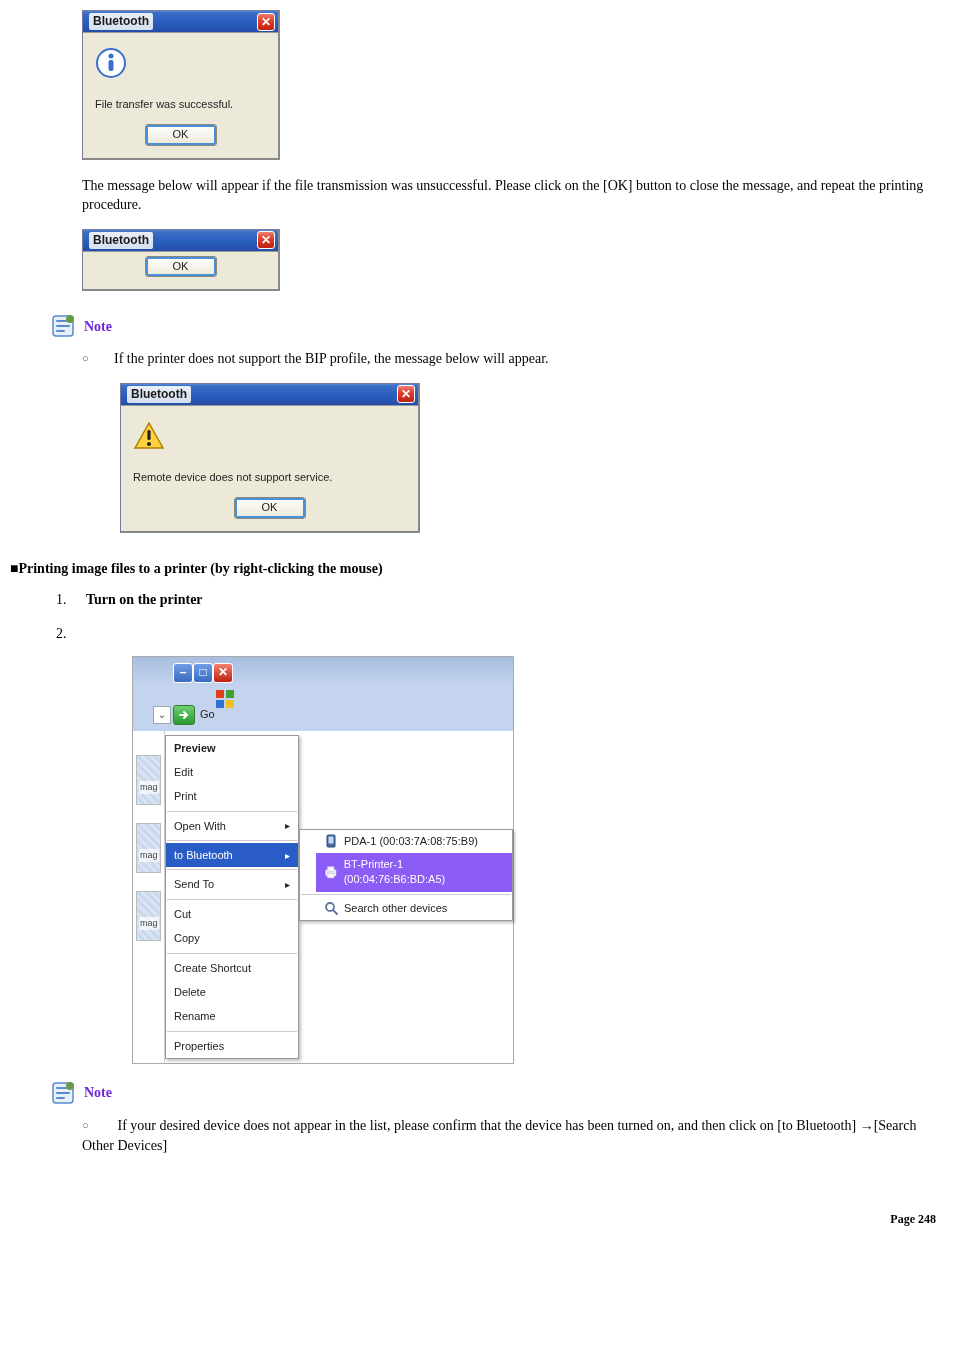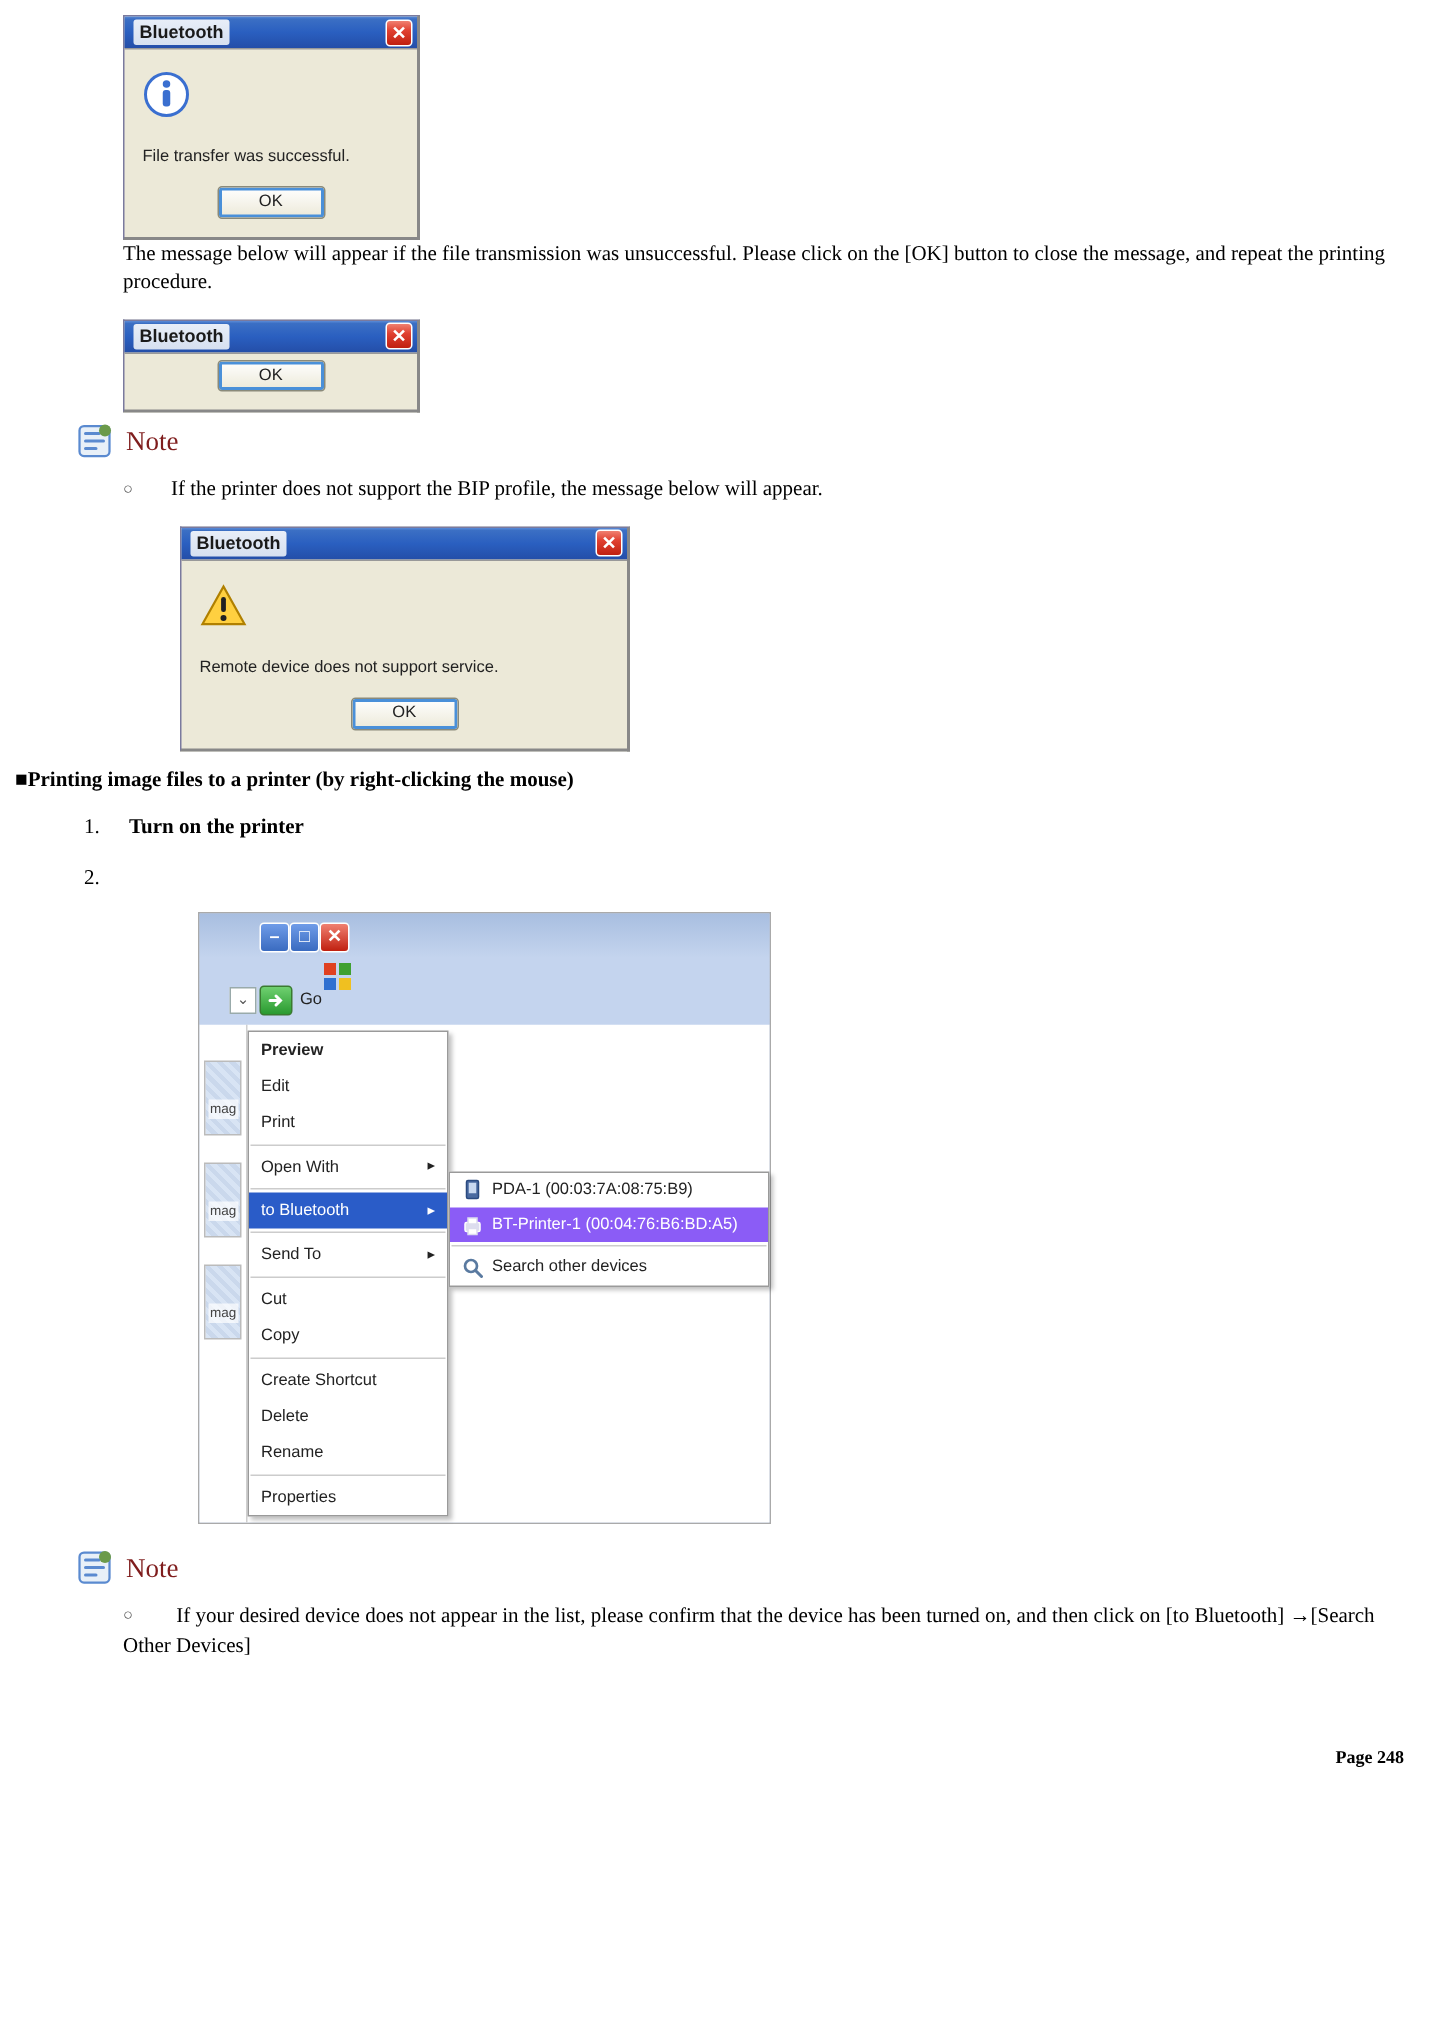--- a/index.html
+++ b/index.html
@@ -15,20 +15,21 @@
 
   
   .dialog {
     border: 1px solid #7a7a9e;
     border-bottom: 2px solid #888;
     border-right: 2px solid #888;
     background: #ece9d8;
     font-family: Tahoma, Arial, sans-serif;
     font-size: 11px;
     margin-left: 72px;
+    margin-bottom: 16px;
     display: inline-block;
   }
   .dialog.sz1 { width: 198px; }
   .dialog.sz2 { width: 300px; }
   .titlebar {
     display: flex;
     align-items: center;
     justify-content: space-between;
     height: 22px;
     padding: 0 3px 0 6px;
@@ -91,21 +92,21 @@
   .note-row {
     display: flex;
     align-items: center;
     gap: 8px;
     margin: 6px 0 10px 40px;
   }
   .note-icon {
     width: 26px; height: 26px;
   }
   .note-icon svg { width: 26px; height: 26px; display:block; }
-  .note-label { color: #7f1d1d; font-weight: normal; font-size: 18px; }
+  .note-label { color: #6d28d9; font-weight: bold; font-size: 14px; }
 
   ul.circle { list-style: none; margin: 0 0 14px 72px; }
   ul.circle > li::before {
     content: "○";
     display: inline-block;
     width: 32px;
     color: #555;
     font-size: 11px;
     vertical-align: 1px;
   }
@@ -244,20 +245,21 @@
     box-shadow: 2px 2px 3px rgba(0,0,0,0.25);
     align-self: flex-start;
     margin-top: 98px;
   }
   .sub-item {
     display: flex;
     align-items: center;
     gap: 6px;
     padding: 4px 8px;
     color: #222;
+    margin-left: 16px;
   }
   .sub-item.sel { background: #8b5cf6; color: #fff; }
   .sub-icon { width: 14px; height: 14px; display:flex; align-items:center; justify-content:center; }
   .sub-sep { height: 1px; background: #ccc; margin: 2px 1px; }
 
   .page-num {
     text-align: right;
     font-weight: bold;
     font-size: 12px;
     margin-top: 56px;

